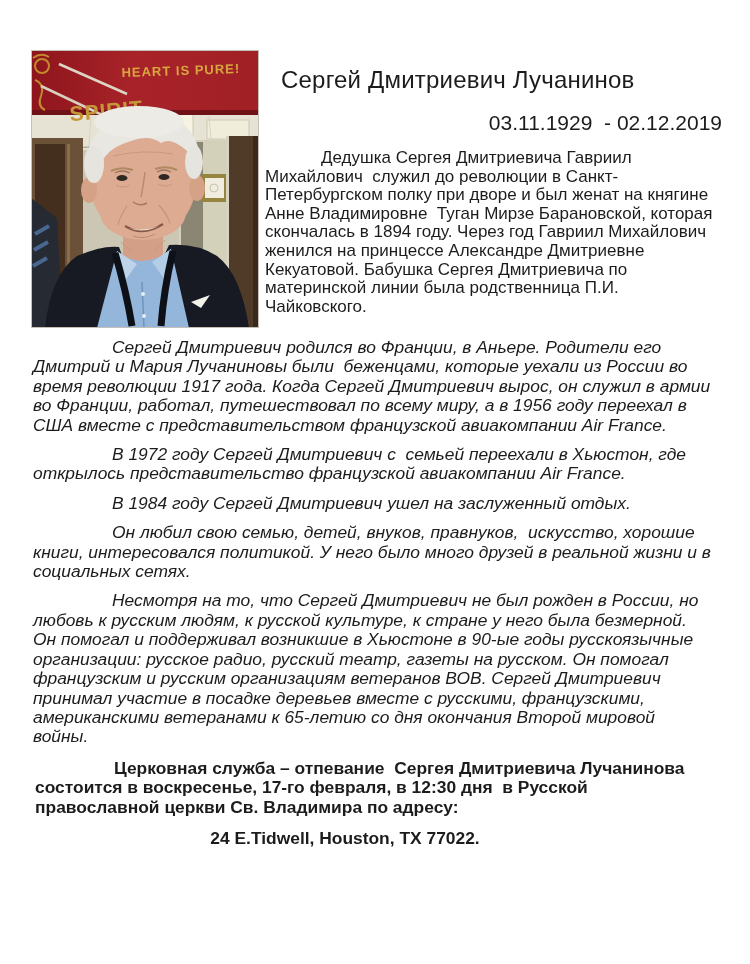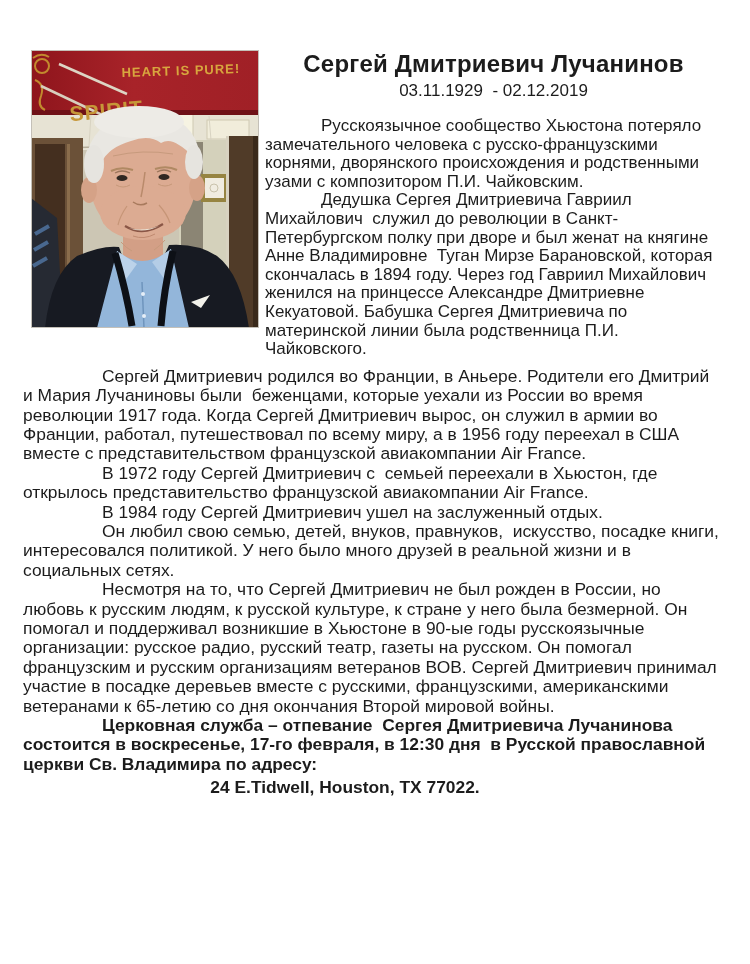--- a/index.html
+++ b/index.html
@@ -11,38 +11,38 @@
     background:#ffffff;
     color:#1c1c1c;
     font-family:"Liberation Sans", "DejaVu Sans", sans-serif;
     overflow:hidden;
   }
   .hero { display:flex; align-items:flex-start; }
   .photo-wrap { flex:none; width:228px; height:278px; margin-left:8px; }
   .photo-wrap svg { display:block; }
   .hero-text { flex:1; min-width:0; padding-left:6px; }
   .doc-title {
-    margin:0; font-size:24px; font-weight:bold; line-height:28px;
-    text-align:center; white-space:pre-wrap; letter-spacing:0.2px;
+    margin:16px; font-size:24px; font-weight:normal; line-height:28px;
+    white-space:pre-wrap; letter-spacing:0.2px;
   }
   .doc-dates {
-    font-size:17px; line-height:25px; text-align:center;
+    font-size:21px; line-height:25px; text-align:right;
     margin:0 0 14px 0; white-space:pre-wrap;
   }
   .col-para {
     margin:0; font-size:17px; line-height:18.6px;
     text-indent:56px; white-space:pre-wrap;
   }
   .body-block { margin-top:8px; }
   .body-para {
-    margin:0; font-size:17.4px; line-height:19.4px;
-    text-indent:79px; white-space:pre-wrap;
+    margin:10px; font-size:17.4px; line-height:19.4px;
+    text-indent:79px; white-space:pre-wrap;font-style:italic;
   }
   .notice-para {
-    margin:0; font-size:17.4px; line-height:19.4px;
+    margin:12px; font-size:17.4px; line-height:19.4px;
     text-indent:79px; white-space:pre-wrap; font-weight:bold;
   }
   .address-line {
     margin:4px; font-size:17.4px; line-height:19.4px;
     font-weight:bold; text-align:center; white-space:pre-wrap;
     padding-right:55px;
   }
 </style>
 </head>
 <body>
@@ -159,28 +159,27 @@
           </g>
         </g>
 
         <rect x="0.5" y="0.5" width="227" height="277" fill="none" stroke="#c4c0b8" stroke-width="1"></rect>
       </svg>
     </div>
 
     <div class="hero-text">
       <h1 class="doc-title">Сергей Дмитриевич Лучанинов</h1>
       <div class="doc-dates">03.11.1929  - 02.12.2019</div>
-      <p class="col-para">Русскоязычное сообщество Хьюстона потеряло замечательного человека с русско-французскими корнями, дворянского происхождения и родственными узами с композитором П.И. Чайковским.</p>
       <p class="col-para">Дедушка Сергея Дмитриевича Гавриил Михайлович  служил до революции в Санкт-Петербургском полку при дворе и был женат на княгине  Анне Владимировне  Туган Мирзе Барановской, которая скончалась в 1894 году. Через год Гавриил Михайлович женился на принцессе Александре Дмитриевне Кекуатовой. Бабушка Сергея Дмитриевича по материнской линии была родственница П.И. Чайковского.</p>
     </div>
   </div>
 
   <div class="body-block">
     <p class="body-para">Сергей Дмитриевич родился во Франции, в Аньере. Родители его Дмитрий и Мария Лучаниновы были  беженцами, которые уехали из России во время революции 1917 года. Когда Сергей Дмитриевич вырос, он служил в армии во Франции, работал, путешествовал по всему миру, а в 1956 году переехал в США вместе с представительством французской авиакомпании Air France.</p>
     <p class="body-para">В 1972 году Сергей Дмитриевич с  семьей переехали в Хьюстон, где открылось представительство французской авиакомпании Air France.</p>
     <p class="body-para">В 1984 году Сергей Дмитриевич ушел на заслуженный отдых.</p>
-    <p class="body-para">Он любил свою семью, детей, внуков, правнуков,  искусство, посадке книги, интересовался политикой. У него было много друзей в реальной жизни и в социальных сетях.</p>
+    <p class="body-para">Он любил свою семью, детей, внуков, правнуков,  искусство, хорошие книги, интересовался политикой. У него было много друзей в реальной жизни и в социальных сетях.</p>
     <p class="body-para">Несмотря на то, что Сергей Дмитриевич не был рожден в России, но любовь к русским людям, к русской культуре, к стране у него была безмерной. Он помогал и поддерживал возникшие в Хьюстоне в 90-ые годы русскоязычные организации: русское радио, русский театр, газеты на русском. Он помогал французским и русским организациям ветеранов ВОВ. Сергей Дмитриевич принимал участие в посадке деревьев вместе с русскими, французскими, американскими ветеранами к 65-летию со дня окончания Второй мировой войны.</p>
     <p class="notice-para">Церковная служба – отпевание  Сергея Дмитриевича Лучанинова состоится в воскресенье, 17-го февраля, в 12:30 дня  в Русской православной церкви Св. Владимира по адресу:</p>
     <p class="address-line">24 E.Tidwell, Houston, TX 77022.</p>
   </div>
 
 </div>
 
 </body></html>

